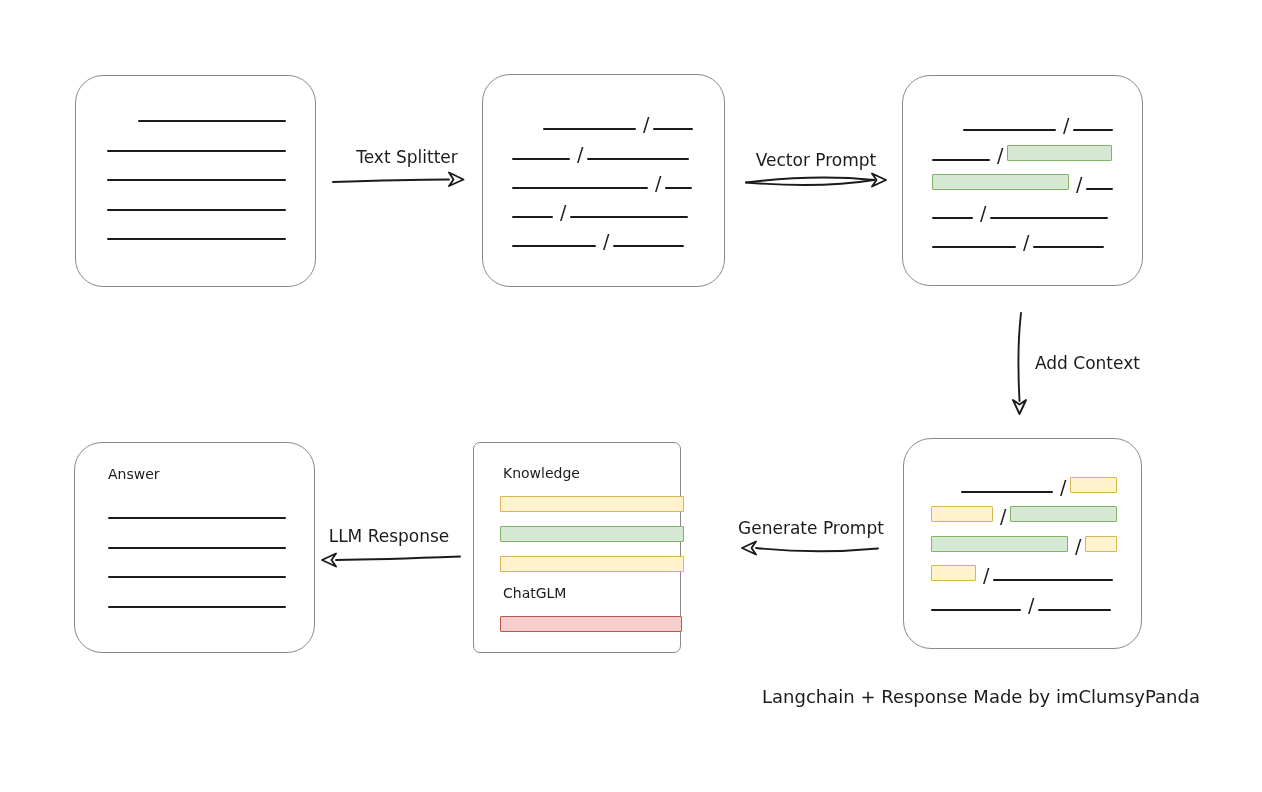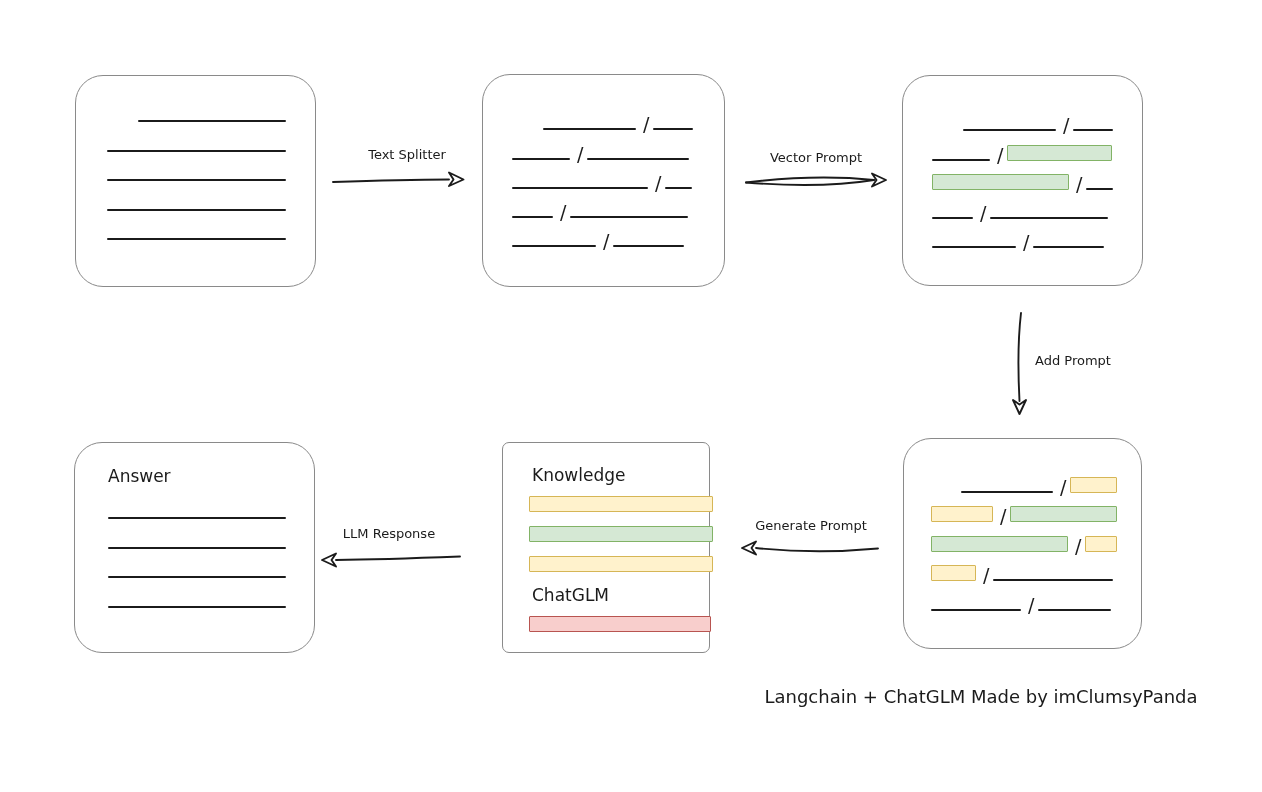--- a/index.html
+++ b/index.html
@@ -39,27 +39,27 @@
     height: 16px;
     border: 1.5px solid;
     border-radius: 1px;
   }
   .bar.green  { background: var(--green-fill,  #d5e8d4); border-color: var(--green-stroke,  #82b366); }
   .bar.yellow { background: var(--yellow-fill, #fff2cc); border-color: var(--yellow-stroke, #d6b656); }
   .bar.red    { background: var(--red-fill,    #f8cecc); border-color: var(--red-stroke,    #b85450); }
 
   .lbl {
     position: absolute;
-    font-size: 13px;
+    font-size: 17px;
     white-space: nowrap;
     transform: translateX(-50%);
   }
   .lbl.left-anchor { transform: none; }
 
-  .box-title { position: absolute; font-size: 17px; white-space: nowrap; }
+  .box-title { position: absolute; font-size: 14px; white-space: nowrap; }
 
   .bar-stack { position: absolute; display: flex; flex-direction: column; gap: 14px; }
   .bar-stack .bar { width: 184px; }
   .bar-abs { position: absolute; }
 
   .footer-credit {
     position: absolute;
     font-size: 18px;
     white-space: nowrap;
     transform: translateX(-50%);
@@ -201,21 +201,21 @@
           <div class="seg-line" style="width: 120px;"></div>
         </div>
         <div class="seg-row">
           <div class="seg-line" style="width: 90px;"></div>
           <span class="seg-slash">/</span>
           <div class="seg-line" style="width: 73px;"></div>
         </div>
       </div>
   </div>
 
-  <div class="box" style="left:502px; top:442px; width:208px; height:211px;border-radius:7px;">
+  <div class="box" style="left:473px; top:442px; width:208px; height:211px;border-radius:7px;">
     <div class="box-title" style="left:29px; top:22px;">Knowledge</div>
     <div class="bar-stack" style="left:26px; top:53px;">
         <div class="bar yellow"></div>
         <div class="bar green"></div>
         <div class="bar yellow"></div>
       </div>
     <div class="box-title" style="left:29px; top:142px;">ChatGLM</div>
     <div class="bar bar-abs red" style="left:26px; top:173px; width:182px;"></div>
   </div>
 
@@ -232,19 +232,19 @@
           <div class="seg-line" style="width: 178px;"></div>
         </div>
         <div class="seg-row">
           <div class="seg-line" style="width: 178px;"></div>
         </div>
       </div>
   </div>
 
   <div class="lbl" style="left:407px; top:147px;">Text Splitter</div>
   <div class="lbl" style="left:816px; top:150px;">Vector Prompt</div>
-  <div class="lbl left-anchor" style="left:1035px; top:353px;">Add Prompt</div>
+  <div class="lbl left-anchor" style="left:1035px; top:353px;">Add Context</div>
   <div class="lbl" style="left:811px; top:518px;text-align:right;">Generate Prompt</div>
   <div class="lbl" style="left:389px; top:526px;">LLM Response</div>
 
-  <div class="footer-credit" style="left:981px; top:686px;">Langchain + ChatGLM Made by imClumsyPanda</div>
+  <div class="footer-credit" style="left:981px; top:686px;">Langchain + Response Made by imClumsyPanda</div>
 
 </div>
 
 </body></html>

